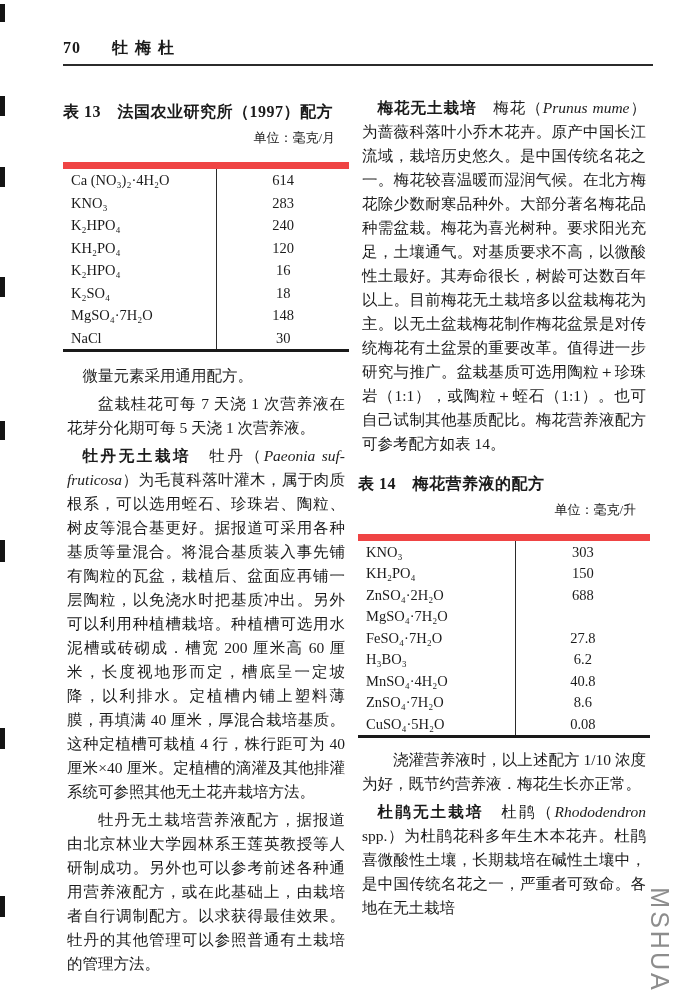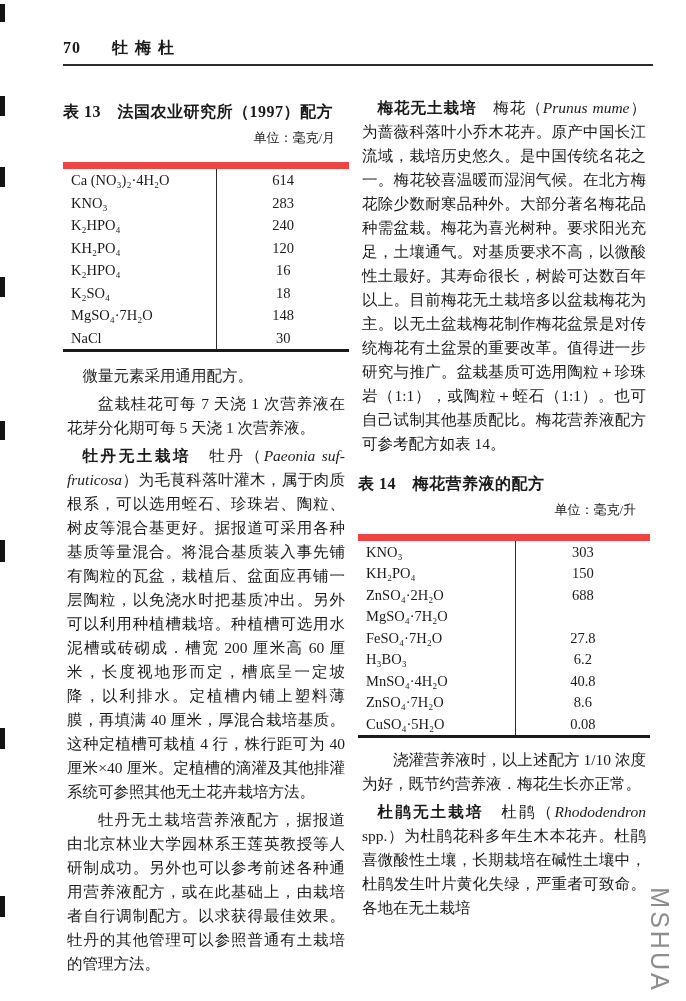--- a/index.html
+++ b/index.html
@@ -154,18 +154,18 @@
         <span class="tc">ZnSO₄·7H₂O</span>
         <span class="tv">8.6</span>
       </div>
       <div class="trow">
         <span class="tc">CuSO₄·5H₂O</span>
         <span class="tv">0.08</span>
       </div>
     </div>
 
     <p class="ind2 mt10">浇灌营养液时，以上述配方 1/10 浓度为好，既节约营养液．梅花生长亦正常。</p>
-    <p class="ind1"><span class="bold">杜鹃无土栽培</span><span>　杜鹃（</span><span class="latin">Rhododendron</span><span> spp.</span><span>）为杜鹃花科多年生木本花卉。杜鹃喜微酸性土壤，长期栽培在碱性土壤中，杜鹃发生叶片黄化失绿，严重者可致命。各地在无土栽培</span></p>
+    <p class="ind1"><span class="bold">杜鹃无土栽培</span><span>　杜鹃（</span><span class="latin">Rhododendron</span><span> spp.</span><span>）为杜鹃花科多年生木本花卉。杜鹃喜微酸性土壤，长期栽培在碱性土壤中，是中国传统名花之一，严重者可致命。各地在无土栽培</span></p>
   </div>
 
   <div class="watermark">MSHUA</div>
 
 </div>
 
 </body></html>

